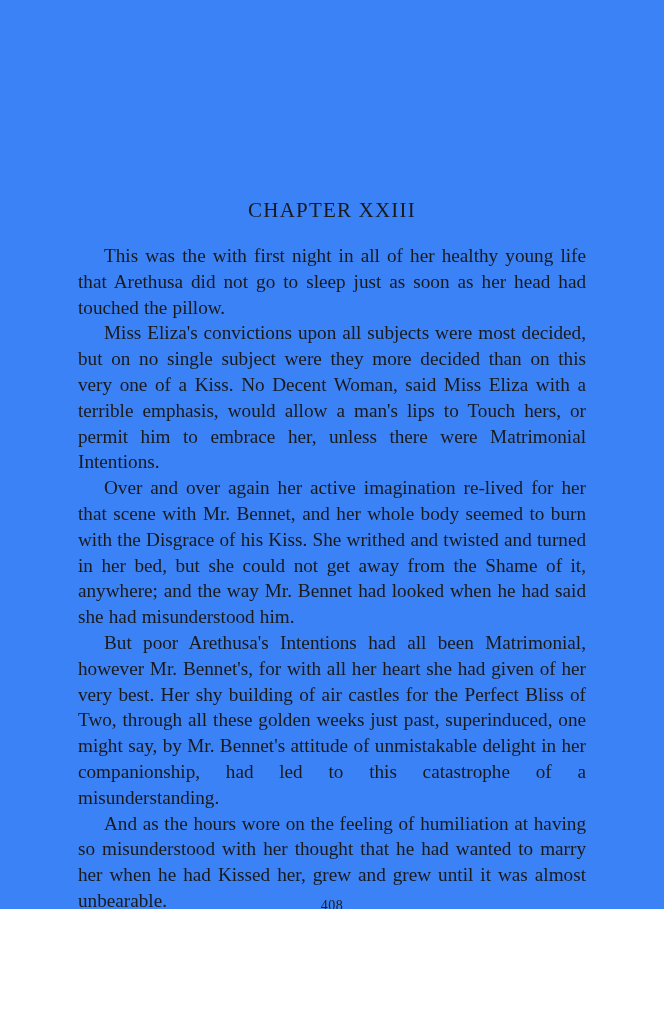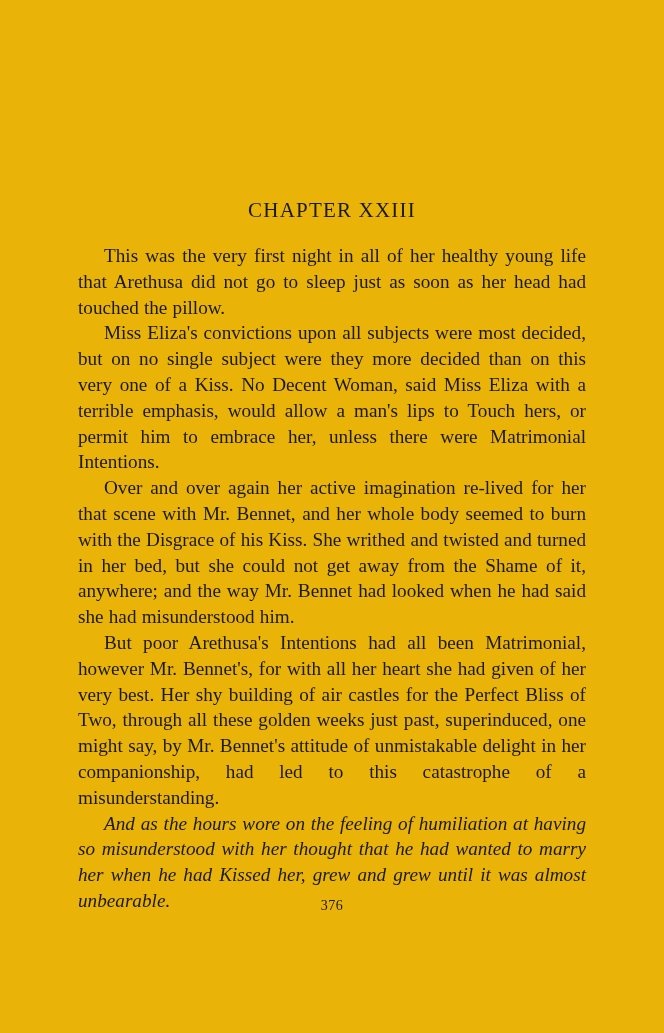--- a/index.html
+++ b/index.html
@@ -10,22 +10,22 @@
   body {
     width: 664px;
     height: 1033px;
     font-family: "Liberation Serif", serif;
     color: #1a1a1a;
     -webkit-font-smoothing: antialiased;
   }
   .page {
     position: relative;
     width: 664px;
-    height: 1033px;
-    background: #eab308;
+    height: 909px;
+    background: #3b82f6;
     overflow: hidden;
   }
   .text-block {
     position: absolute;
     left: 78px;
     top: 198px;
     width: 508px;
   }
   .chapter-heading {
     text-align: center;
@@ -40,21 +40,20 @@
     text-indent: 26px;
     font-size: 19.2px;
     line-height: 25.8px;
     text-align: justify;
     text-justify: inter-word;
     word-spacing: 0.4px;
     font-family: "Liberation Serif", serif;
   }
   .para.last-line-left {
     text-align: justify;
-    font-style: italic;
   }
   .page-number {
     position: absolute;
     left: 0;
     right: 0;
     top: 898px;
     text-align: center;
     font-size: 14px;
     letter-spacing: 0.5px;
     font-family: "Liberation Serif", serif;
@@ -63,23 +62,23 @@
 </style>
 </head>
 <body>
 
 <div class="page">
 
   <div class="text-block">
 
     <h1 class="chapter-heading">CHAPTER XXIII</h1>
 
-    <p class="para">This was the very first night in all of her healthy young life that Arethusa did not go to sleep just as soon as her head had touched the pillow.</p>
+    <p class="para">This was the with first night in all of her healthy young life that Arethusa did not go to sleep just as soon as her head had touched the pillow.</p>
     <p class="para">Miss Eliza's convictions upon all subjects were most decided, but on no single subject were they more decided than on this very one of a Kiss.  No Decent Woman, said Miss Eliza with a terrible emphasis, would allow a man's lips to Touch hers, or permit him to embrace her, unless there were Matrimonial Intentions.</p>
     <p class="para">Over and over again her active imagination re-lived for her that scene with Mr. Bennet, and her whole body seemed to burn with the Disgrace of his Kiss. She writhed and twisted and turned in her bed, but she could not get away from the Shame of it, anywhere; and the way Mr. Bennet had looked when he had said she had misunderstood him.</p>
     <p class="para">But poor Arethusa's Intentions had all been Matrimonial, however Mr. Bennet's, for with all her heart she had given of her very best.  Her shy building of air castles for the Perfect Bliss of Two, through all these golden weeks just past, superinduced, one might say, by Mr. Bennet's attitude of unmistakable delight in her companionship, had led to this catastrophe of a misunderstanding.</p>
     <p class="para last-line-left">And as the hours wore on the feeling of humiliation at having so misunderstood with her thought that he had wanted to marry her when he had Kissed her, grew and grew until it was almost unbearable.</p>
 
   </div>
 
-  <div class="page-number">376</div>
+  <div class="page-number">408</div>
 
 </div>
 
 </body></html>

